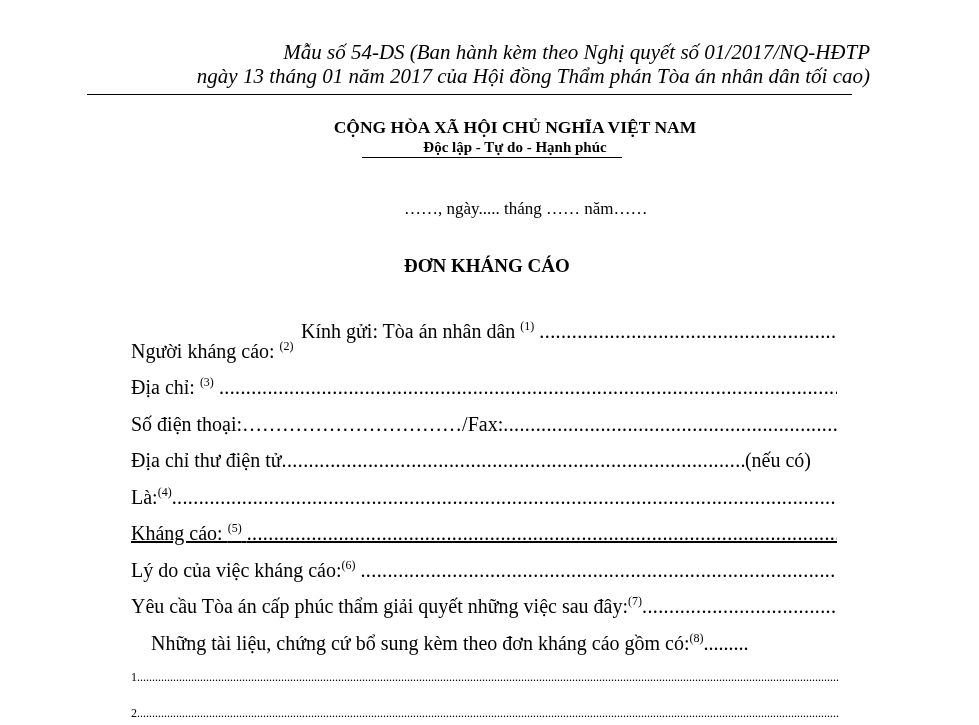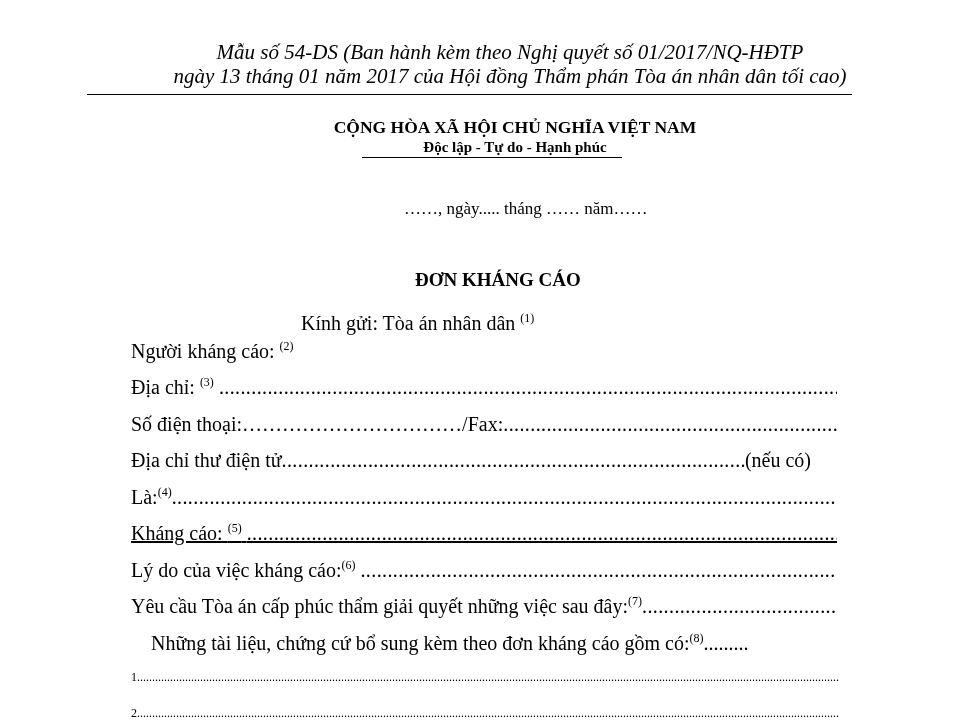--- a/index.html
+++ b/index.html
@@ -1,25 +1,25 @@
 <!DOCTYPE html>
 <html><head>
 <meta charset="utf-8">
 <style>
   html, body { margin: 0; padding: 0; background: #ffffff; }
   body { width: 979px; height: 725px; position: relative; overflow: hidden;
          font-family: "Liberation Serif", "DejaVu Serif", serif; color: #000; }
   .abs { position: absolute; white-space: nowrap; }
-  .form-note { font-style: italic; font-size: 21px; line-height: 24px; text-align: center; left: 150px; width: 720px; }
+  .form-note { font-style: italic; font-size: 21px; line-height: 24px; text-align: right; left: 150px; width: 720px; }
   .rule { position: absolute; background: #000; height: 1px; }
   .nat { font-weight: bold; text-align: center; left: 270px; width: 490px; margin-top: 12px; }
   .nat1 { font-size: 17.5px; top: 105px; }
   .nat2 { font-size: 15px; top: 127px; }
   .date { font-size: 17px; left: 404px; top: 199px; }
-  .title { font-weight: bold; font-size: 19px; left: 415px; top: 255px; margin-top: 14px; }
+  .title { font-weight: bold; font-size: 19px; left: 404px; top: 255px; }
   .field { font-size: 20px; left: 131px; width: 706px; height: 26px; display: flex; align-items: baseline; overflow: hidden; }
   .field .lbl { flex: 0 0 auto; white-space: nowrap; }
   .field .dots { flex: 1 1 auto; overflow: hidden; white-space: nowrap; letter-spacing: 0.4px; }
   .field .dots::after { content: "................................................................................................................................................................................................................"; }
   .field .tail { flex: 0 0 auto; white-space: nowrap; }
   sup { font-size: 12px; vertical-align: 8px; line-height: 0; }
   .listline { font-size: 12px; left: 131px; width: 708px; display: flex; align-items: baseline; overflow: hidden; height: 16px; }
   .listline .dots { flex: 1 1 auto; overflow: hidden; white-space: nowrap; letter-spacing: 0px; }
   .listline .dots::after { content: "....................................................................................................................................................................................................................................................................................................................................................................................................................."; }
   .fixeddots { white-space: nowrap; }
@@ -31,21 +31,21 @@
 <div class="abs form-note" style="top:64px;">ngày 13 tháng 01 năm 2017 của Hội đồng Thẩm phán Tòa án nhân dân tối cao)</div>
 <div class="rule" style="left:87px; top:94px; width:765px;"></div>
 
 <div class="abs nat nat1">CỘNG HÒA XÃ HỘI CHỦ NGHĨA VIỆT NAM</div>
 <div class="abs nat nat2">Độc lập - Tự do - Hạnh phúc</div>
 <div class="rule" style="left:362px; top:157px; width:260px;"></div>
 
 <div class="abs date">……, ngày..... tháng …… năm……</div>
 <div class="abs title">ĐƠN KHÁNG CÁO</div>
 
-<div class="abs field" style="top:312px; left:301px; width:536px;flex-direction:column;">
+<div class="abs field" style="top:320px; left:301px; width:536px;">
   <span class="lbl"><span>Kính gửi: Tòa án nhân dân </span><sup>(1)</sup>&nbsp;</span>
   <span class="dots"></span>
 </div>
 
 <div class="abs field" style="top:340px;flex-direction:column;">
   <span class="lbl"><span>Người kháng cáo: </span><sup>(2)</sup>&nbsp;</span>
   <span class="dots"></span>
 </div>
 
 <div class="abs field" style="top:376px;">

